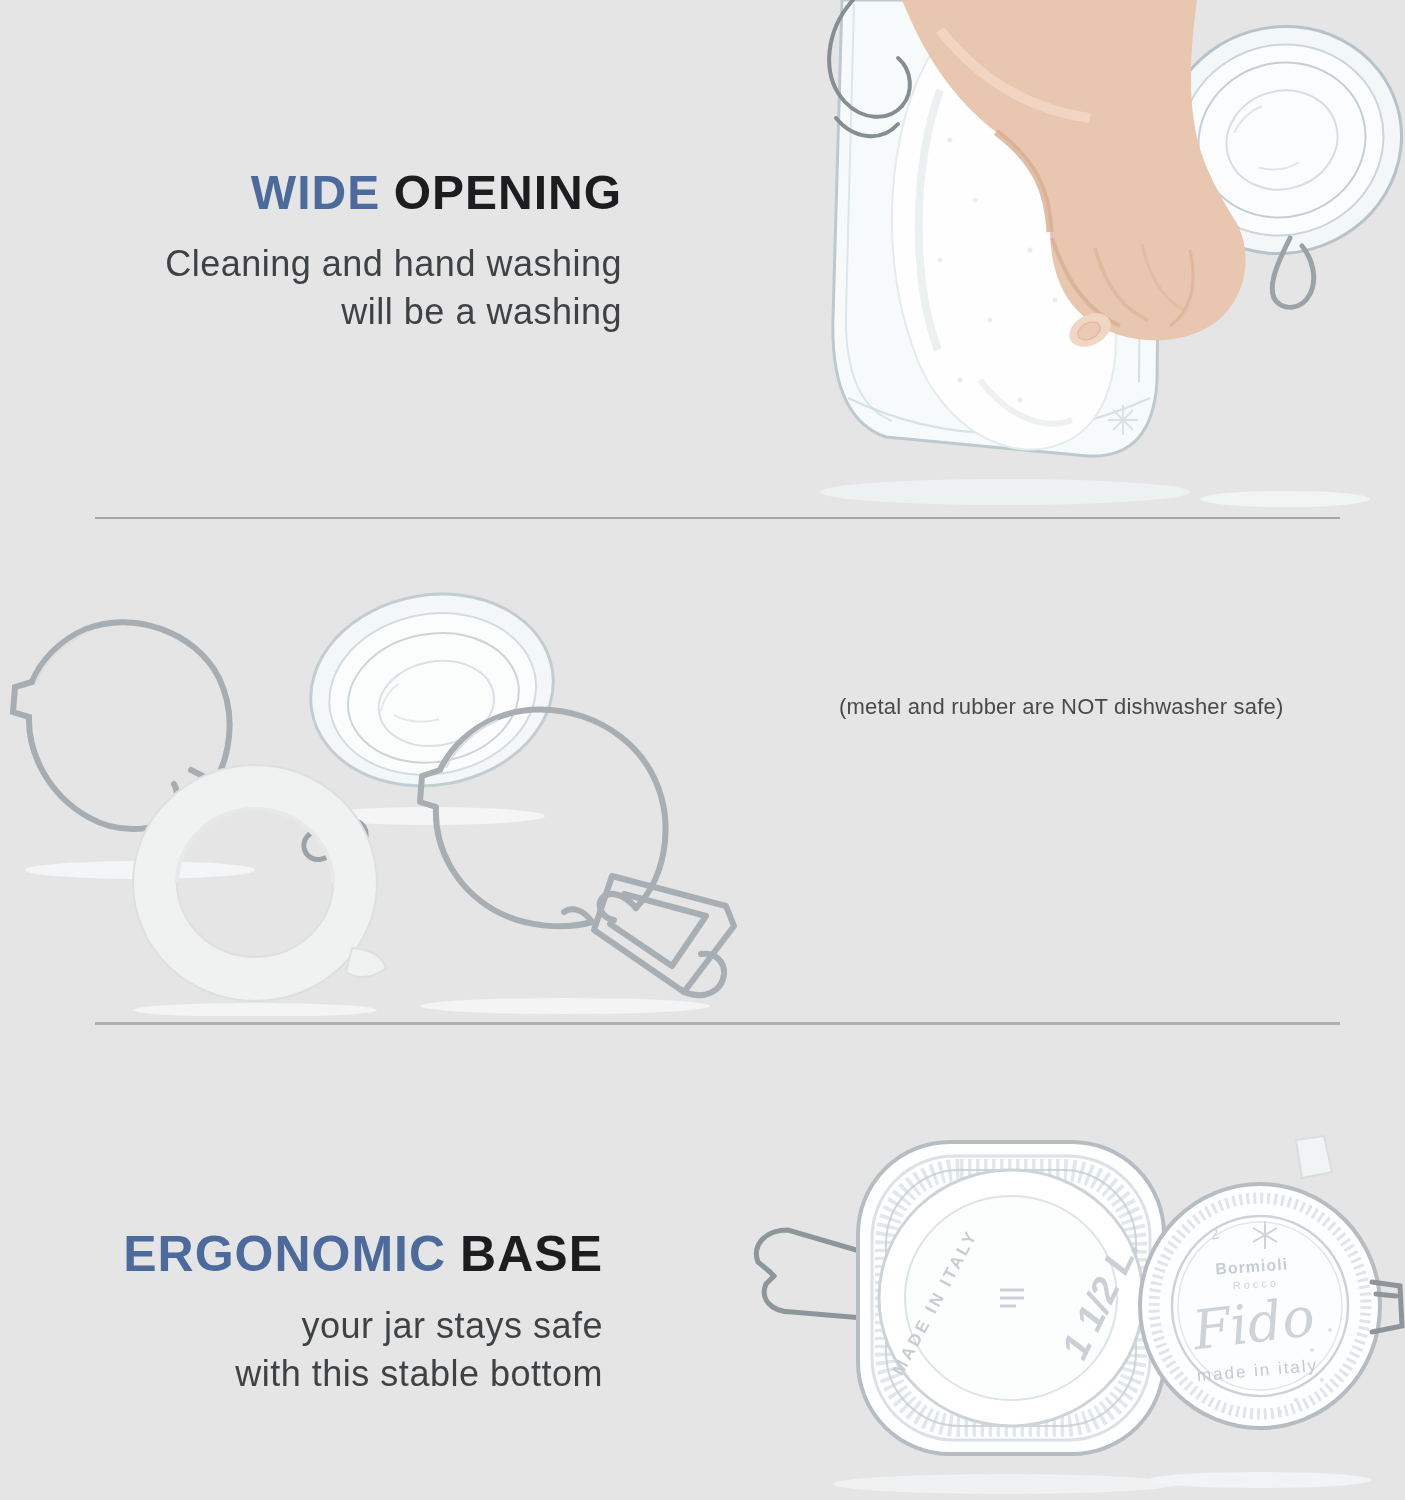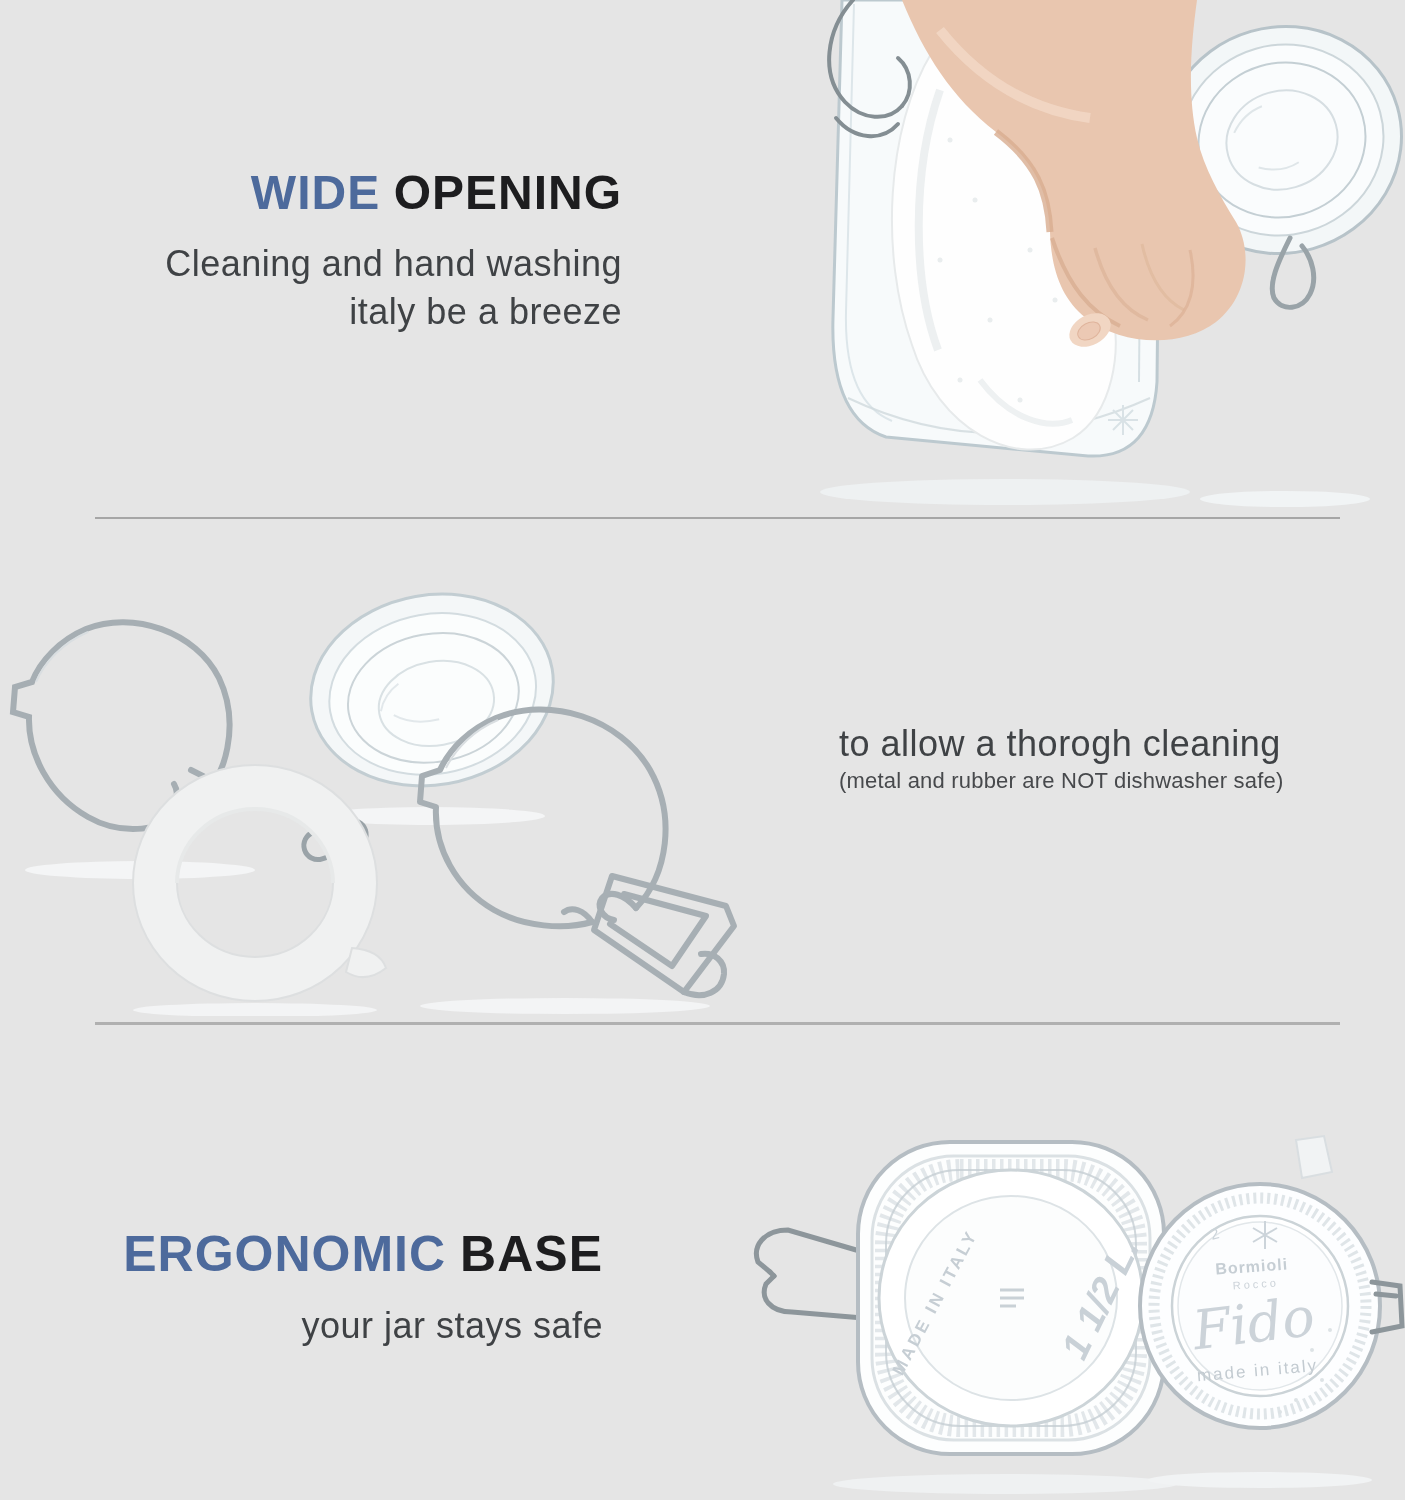--- a/index.html
+++ b/index.html
@@ -37,21 +37,21 @@
 <body>
 
 <div class="canvas">
 
   <div class="textblock t1">
     <div class="heading">
       <span class="accent">WIDE</span><span class="rest">OPENING</span>
     </div>
     <div class="sub">
       <div>Cleaning and hand washing</div>
-      <div>italy be a breeze</div>
+      <div>will be a washing</div>
     </div>
   </div>
 
   <div class="photo p1" aria-label="hand-washing-glass-jar-with-towel">
     <svg viewBox="0 0 615 515">
 
       <ellipse cx="215" cy="492" rx="185" ry="13" fill="#eef1f2"></ellipse>
       <ellipse cx="495" cy="499" rx="85" ry="8" fill="#f1f4f5"></ellipse>
 
       <g>
@@ -154,32 +154,32 @@
         <path d="M592,364 C584,352 572,348 564,354"></path>
         <path d="M612,318 L726,348 L734,368 L684,434 L594,372 Z"></path>
         <path d="M624,336 L706,358 L672,408 L610,366"></path>
         <path d="M684,434 C704,442 722,434 724,416 C725,403 714,394 701,396"></path>
       </g>
       <path d="M498,162 C474,172 456,190 446,210" fill="none" stroke="#d9dee1" stroke-width="2"></path>
     </svg>
   </div>
 
   <div class="textblock t2">
-    <div class="sub">to allow a thorogh cleaning</div>
     <div class="note">(metal and rubber are NOT dishwasher safe)</div>
   </div>
 
   <div class="divider d2"></div>
 
   <div class="textblock t3">
     <div class="heading">
       <span class="accent">ERGONOMIC</span><span class="rest">BASE</span>
     </div>
     <div class="sub">
       <div>your jar stays safe</div>
+      <div>with this stable bottom</div>
     </div>
   </div>
 
   <div class="photo p3" aria-label="jar-base-and-lid-bottom-view">
     <svg viewBox="0 0 705 420">
 
       <ellipse cx="305" cy="404" rx="172" ry="10" fill="#eff1f2"></ellipse>
       <ellipse cx="560" cy="400" rx="112" ry="8" fill="#f1f3f4"></ellipse>
 
       <g fill="none" stroke="#8d969b" stroke-width="5" stroke-linecap="round">

